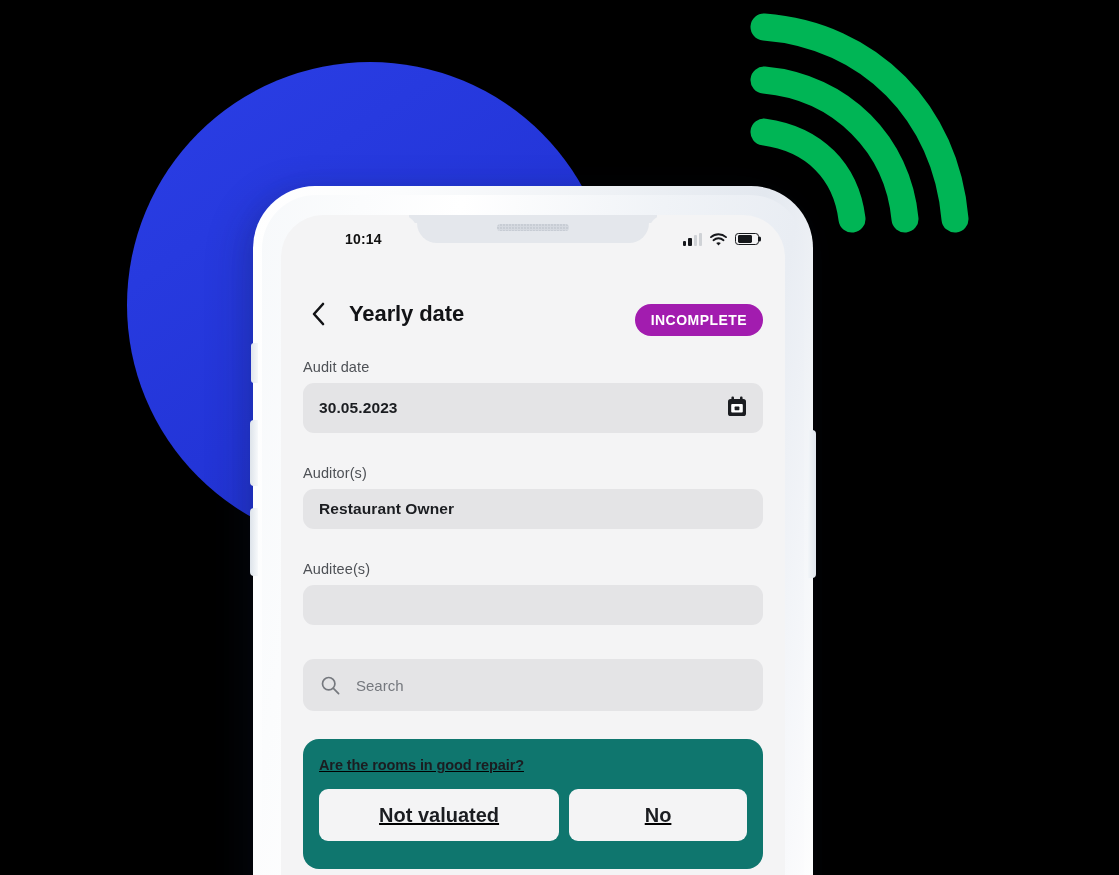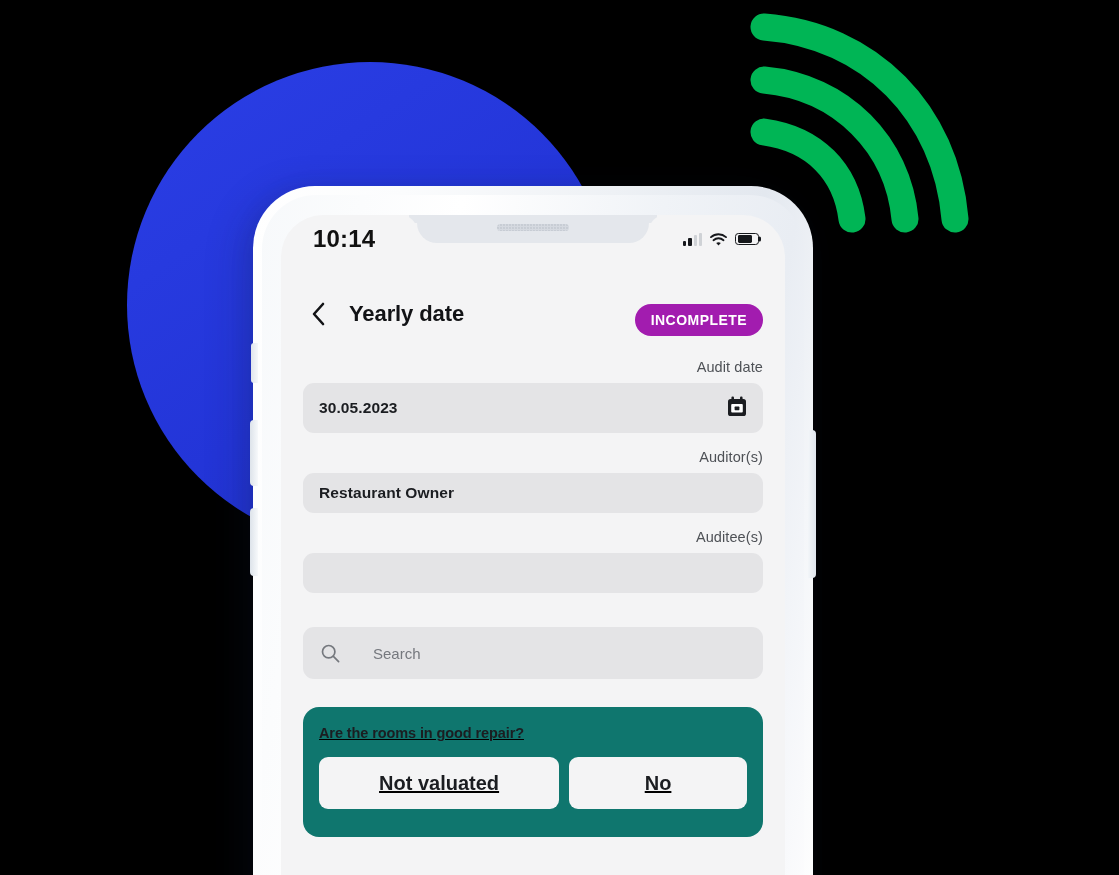--- a/index.html
+++ b/index.html
@@ -69,21 +69,21 @@
     background-image:radial-gradient(circle at 1px 1px,#c7ccd4 .7px,transparent .9px);
     background-size:3px 3px;
   }
 
   
   .statusbar {
     position:absolute; left:0; top:0; width:100%; height:46px;
     display:flex; align-items:center; justify-content:space-between;
     padding:0 26px 0 32px;
   }
-  .clock { font-size:24px; font-weight:700; color:#111; letter-spacing:.2px; margin-top:2px; }
+  .clock { font-size:14px; font-weight:700; color:#111; letter-spacing:.2px; margin-top:2px;margin-left:32px; }
   .status-icons { display:flex; align-items:center; gap:8px; margin-top:2px; }
   .bars { display:flex; align-items:flex-end; gap:2px; height:13px; }
   .bars i { width:3.2px; border-radius:1px; background:#cfd2d6; display:block; }
   .bars i.on { background:#16181c; }
   .bars i:nth-child(1){ height:5px; }
   .bars i:nth-child(2){ height:8px; }
   .bars i:nth-child(3){ height:10.5px; }
   .bars i:nth-child(4){ height:13px; }
   .wifi-ico { width:17px; height:13px; }
   .battery { width:24px; height:12.5px; border:1.6px solid #16181c; border-radius:3.4px; position:relative; padding:1.6px; }
@@ -96,36 +96,36 @@
 
   .appbar { display:flex; align-items:center; padding:30px 22px 0 22px; }
   .back-btn { width:30px; height:30px; display:flex; align-items:center; justify-content:center;
               cursor:pointer; flex:0 0 auto; }
   .page-title { font-size:22px; font-weight:700; color:#121316; margin-left:16px; letter-spacing:-.1px; }
   .badge {
     margin-left:auto; background:#a21caf; color:#fff; font-size:14px; font-weight:600;
     letter-spacing:.45px; padding:8px 16px; border-radius:20px; white-space:nowrap;margin-top:13px;
   }
 
-  .form { padding:23px 22px 0 22px;text-align:right; }
+  .form { padding:23px 22px 0 22px; }
   .field-label { font-size:14.5px; color:#4e5156; margin-bottom:8px; letter-spacing:.1px; }
   .field {
     background:#e4e4e6; border-radius:11px; height:50px;
-    display:flex; align-items:center; padding:0 16px; margin-bottom:16px;
+    display:flex; align-items:center; padding:0 16px; margin-bottom:32px;
   }
   .field.tall { height:40px; }
   .field-value { font-size:15.5px; font-weight:600; color:#1b1d21; letter-spacing:.1px; }
   .field .cal-ico { margin-left:auto; }
 
   .search-wrap { padding:0 22px; margin-top:34px; }
   .searchbar {
     background:#e4e4e6; border-radius:11px; height:52px;
     display:flex; align-items:center; padding:0 18px; gap:16px;
   }
-  .search-ph { font-size:15px; color:#75787e;margin-left:17px; }
+  .search-ph { font-size:15px; color:#75787e; }
 
   .qcard {
     margin:28px 22px 0 22px; background:#0f766e; border-radius:16px;
     padding:18px 16px 20px 16px; min-height:130px;text-decoration:underline;
   }
   .qtext { font-size:14.5px; font-weight:700; color:#1b1d21; letter-spacing:-.1px; }
   .qopts { display:flex; gap:10px; margin-top:16px; }
   .qopt {
     flex:1 1 0; background:#f4f4f5; border-radius:9px; height:52px;
     display:flex; align-items:center; justify-content:center;

